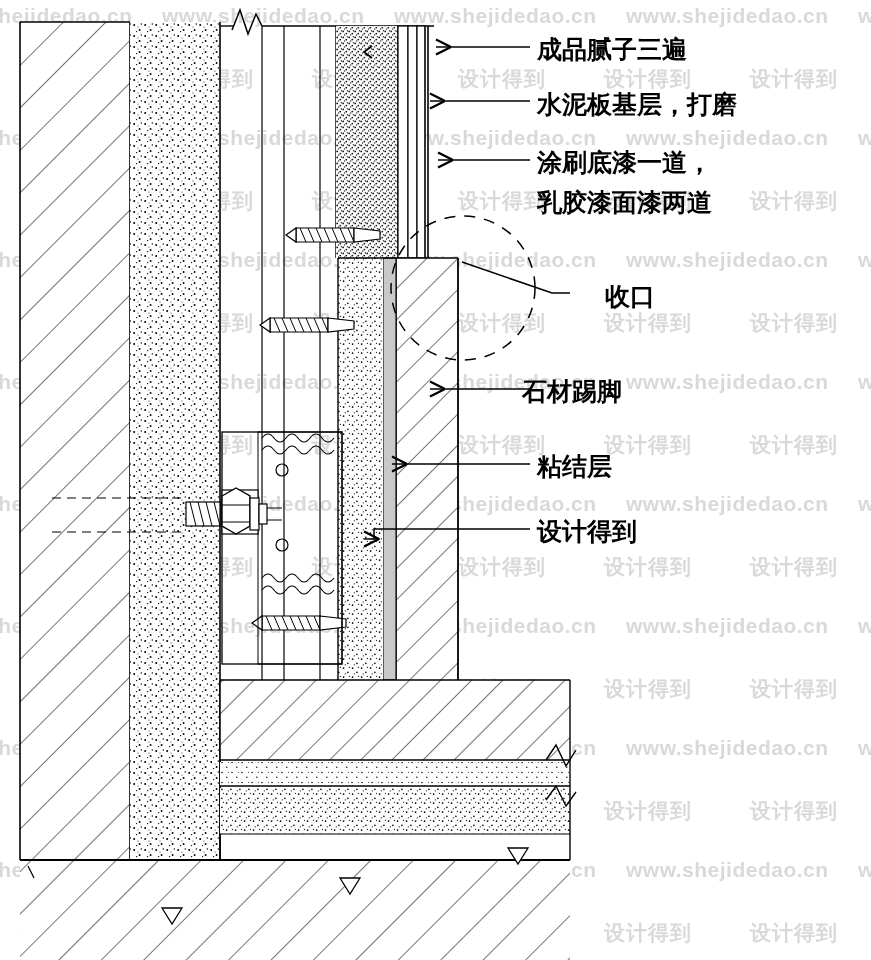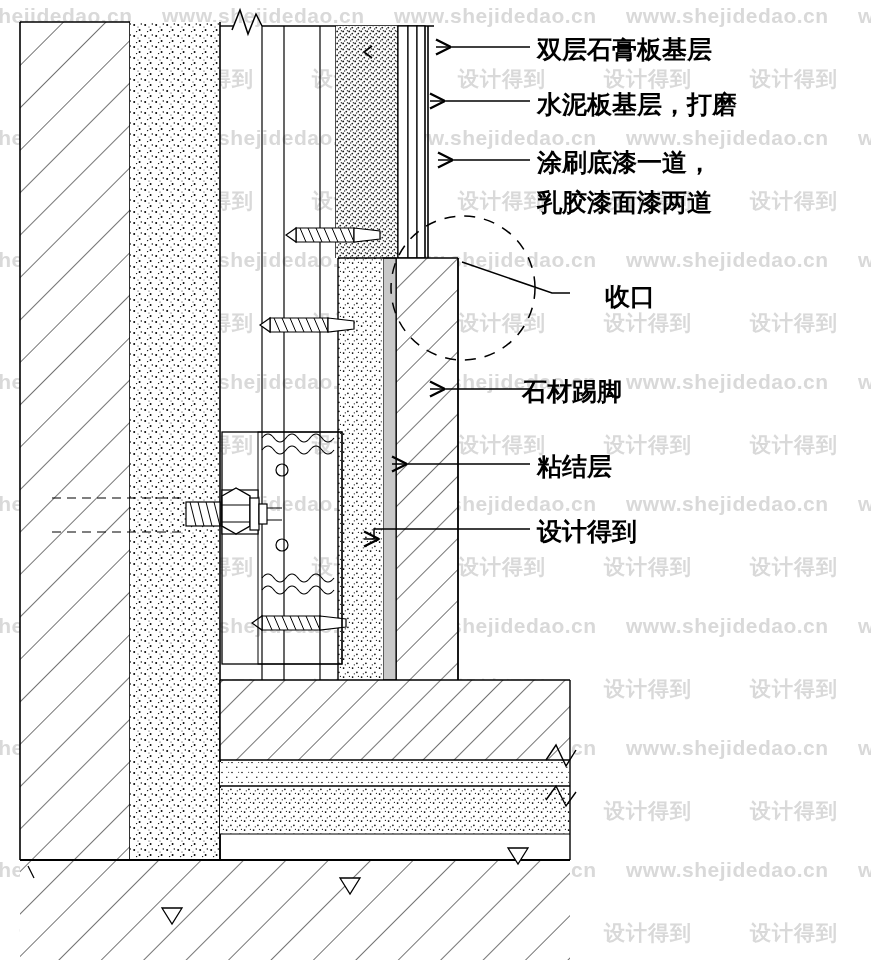--- a/index.html
+++ b/index.html
@@ -305,21 +305,21 @@
       <line x1="530" y1="160" x2="438" y2="160" marker-end="url(#arrL)"></line>
       <polyline points="570,293 552,293 462,262"></polyline>
       <line x1="530" y1="389" x2="430" y2="389" marker-end="url(#arrL)"></line>
       <line x1="530" y1="464" x2="392" y2="464" marker-end="url(#arrL)"></line>
       <polyline points="530,529 374,529 374,539"></polyline>
       <line x1="380" y1="539" x2="364" y2="539" marker-end="url(#arrL)"></line>
     </g>
   </svg>
 
   <div id="labels">
-      <div class="lbl" style="left: 537px; top: 33px;">双层石膏板基层</div>
+      <div class="lbl" style="left: 537px; top: 33px;">成品腻子三遍</div>
       <div class="lbl" style="left: 537px; top: 88px;">水泥板基层，打磨</div>
       <div class="lbl" style="left: 537px; top: 146px; text-align: right;">涂刷底漆一道，</div>
       <div class="lbl" style="left: 537px; top: 186px;">乳胶漆面漆两道</div>
       <div class="lbl" style="left: 578px; top: 280px; padding-left: 27px;">收口</div>
       <div class="lbl" style="left: 522px; top: 375px;">石材踢脚</div>
       <div class="lbl" style="left: 537px; top: 450px;">粘结层</div>
       <div class="lbl" style="left: 537px; top: 515px;">设计得到</div>
     </div>
 
   <div class="wm-layer" id="wm-front"></div>

